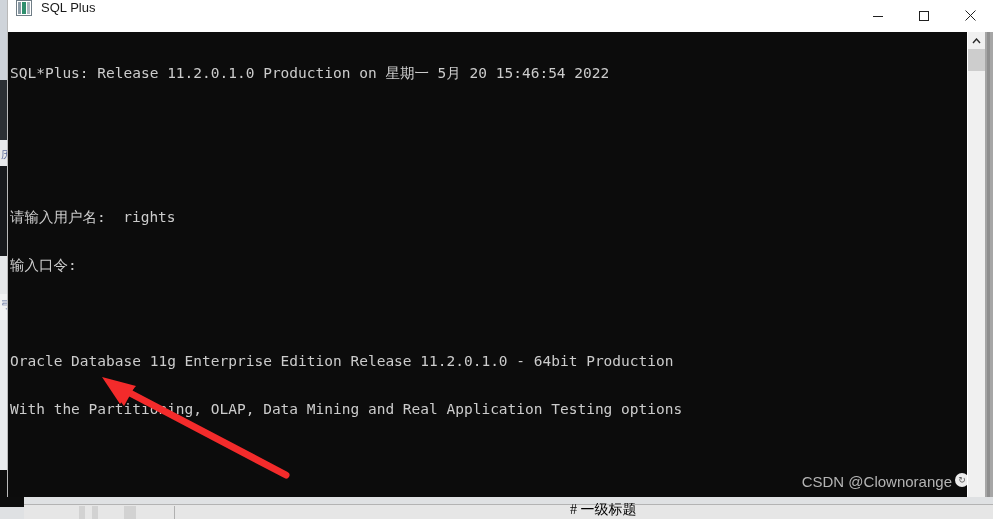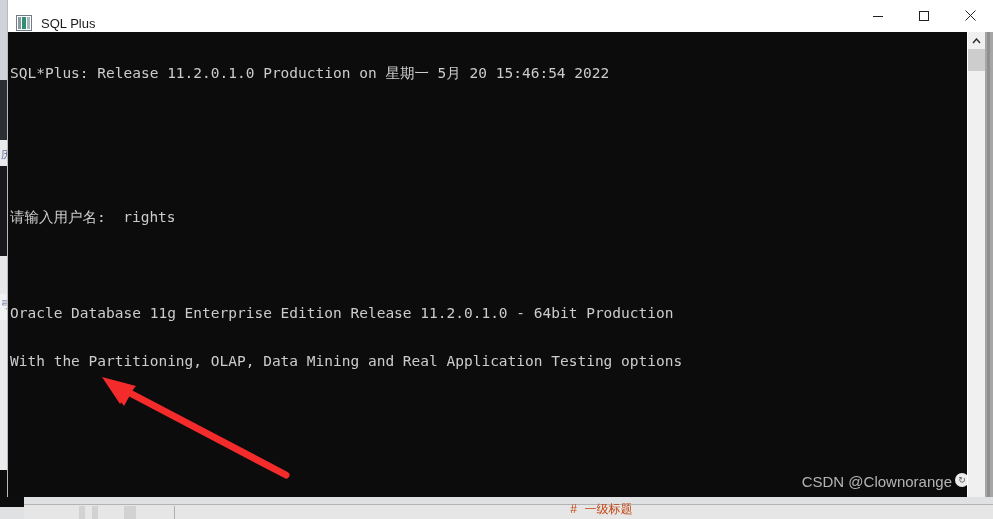--- a/index.html
+++ b/index.html
@@ -52,21 +52,21 @@
     box-shadow: 0 0 0 1px #b9b9b9;
   }
 
   
   #titlebar {
     position: relative;
     height: 31px;
     background: #ffffff;
     border-bottom: 1px solid #ffffff;
     display: flex;
-    align-items: flex-end;
+    align-items: flex-start;
   }
   #app-icon {
     width: 16px; height: 16px;
     margin-left: 8px;
     border: 1px solid #6f7d86;
     background: #ffffff;
     box-sizing: border-box;
     position: relative;
     flex: 0 0 auto;
   }
@@ -215,23 +215,23 @@
   .bw-tab {
     position: absolute;
     top: 1px;
     height: 14px;
     background: #d2d2d2;
   }
   #bw-text {
     position: absolute;
     left: 570px;
     top: 503px;
-    font-family: Liberation Mono, monospace;
-    font-size: 12px;
-    color: #c2410c;
+    font-family: Liberation Serif, serif;
+    font-size: 14px;
+    color: #000000;
     white-space: nowrap;
     overflow: hidden;
     height: 16px;
     line-height: 14px;
   }
   #top-desktop-smudge {
     position: absolute;
     left: 120px; top: 0; width: 120px; height: 4px;
     background: #a98f8c;
     opacity: .55;
@@ -285,20 +285,21 @@
       </div>
     </div>
 
     <div id="terminal-area">
 
       <div id="terminal-text">
         <div class="tline">SQL*Plus: Release 11.2.0.1.0 Production on 星期一 5月 20 15:46:54 2022</div>
         <div class="tline blank"></div>
         <div class="tline blank"></div>
         <div class="tline">请输入用户名:  rights</div>
+        <div class="tline">输入口令:</div>
         <div class="tline blank"></div>
         <div class="tline">Oracle Database 11g Enterprise Edition Release 11.2.0.1.0 - 64bit Production</div>
         <div class="tline">With the Partitioning, OLAP, Data Mining and Real Application Testing options</div>
         
         
         
         
         
         
         

